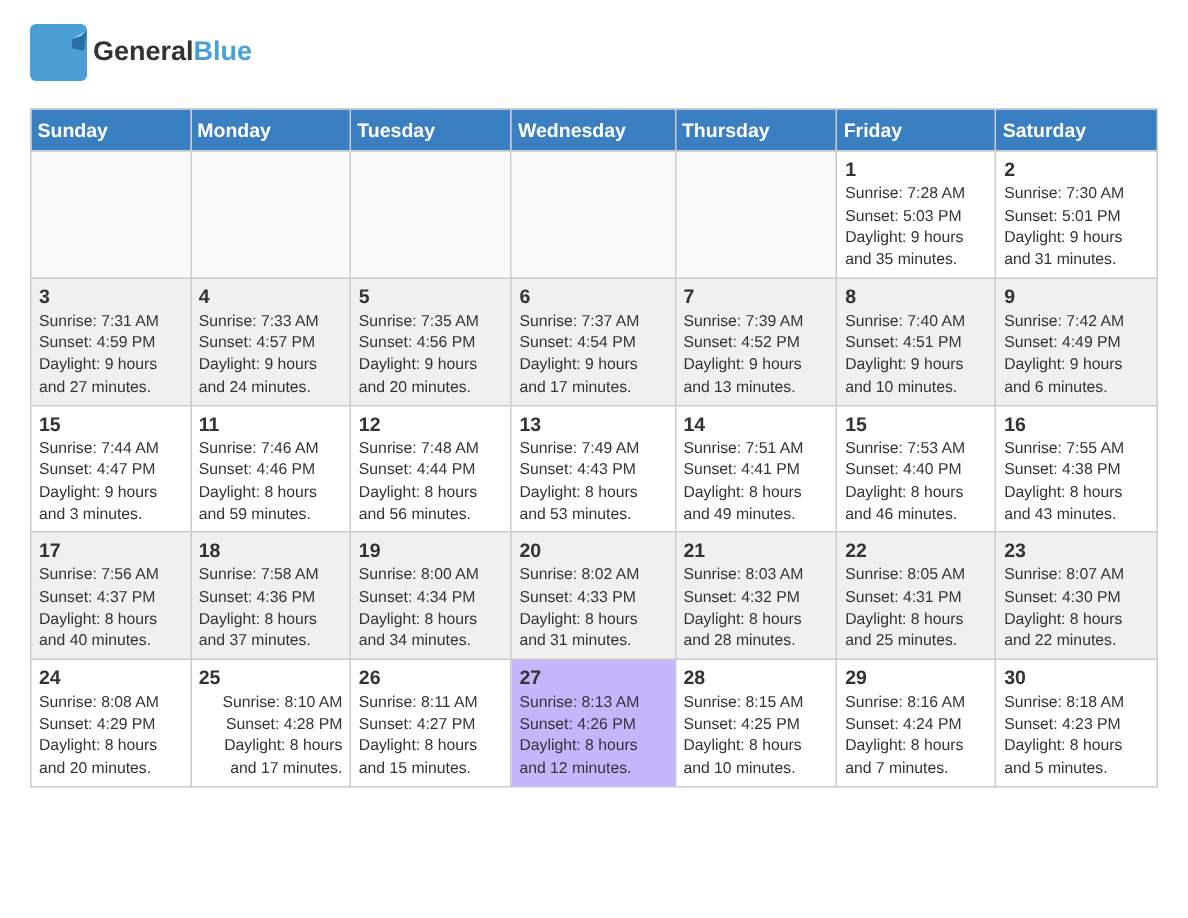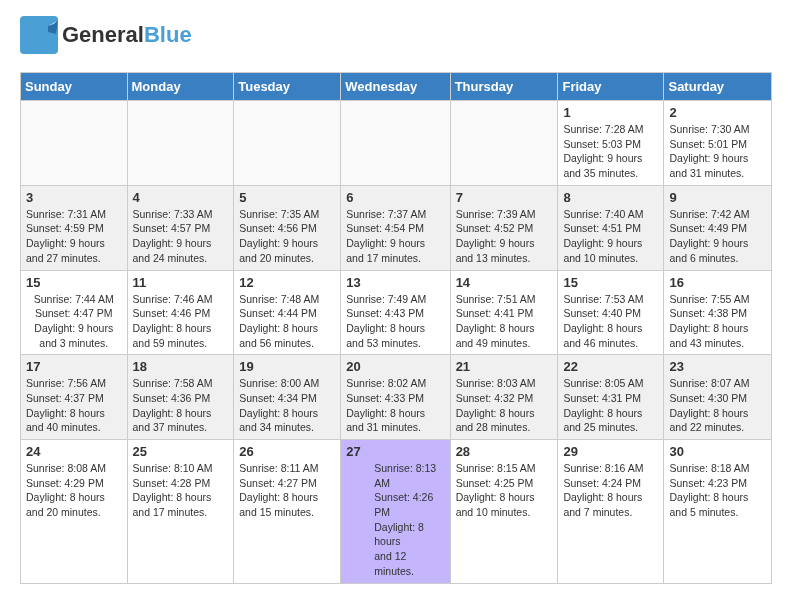--- a/index.html
+++ b/index.html
@@ -16,21 +16,21 @@
 <body>
 
 <div style="padding: 16px 20px 0 20px; display: flex; justify-content: space-between; align-items: flex-start;">
   <div style="display:flex;align-items:center;gap:4px;">
     <svg width="38" height="38" viewBox="0 0 38 38">
       <rect x="0" y="0" width="38" height="38" rx="4" fill="#4a9fd4"></rect>
       <polygon points="28,10 38,4 36,18 28,16" fill="#2a6fa8"></polygon>
       <polygon points="28,10 38,4 34,8" fill="#a8d4f0"></polygon>
     </svg>
     <div>
-      <div style="font-size:22px;font-weight:bold;color:#333;line-height:1.1;">
+      <div style="font-size:18px;font-weight:bold;color:#333;line-height:1.1;">
         <span style="color:#333;">General</span><span style="color:#4a9fd4;">Blue</span>
       </div>
     </div>
   </div>
   <div style="text-align:right;">
     <div style="font-size:38px;font-weight:bold;color:#333;"></div>
     <div style="font-size:15px;color:#555;"></div>
   </div>
 </div>
 
@@ -116,21 +116,21 @@
             <span class="day-num">9</span>
             <div class="day-info" style="white-space: pre-line;">Sunrise: 7:42 AM
 Sunset: 4:49 PM
 Daylight: 9 hours
 and 6 minutes.</div>
           </td>
         </tr>
         <tr>
           <td style="background: rgb(255, 255, 255);">
             <span class="day-num">15</span>
-            <div class="day-info" style="white-space: pre-line; text-align: center;">Sunrise: 7:44 AM
+            <div class="day-info" style="white-space: pre-line;">Sunrise: 7:44 AM
 Sunset: 4:47 PM
 Daylight: 9 hours
 and 3 minutes.</div>
           </td>
           <td style="background: rgb(255, 255, 255);">
             <span class="day-num">11</span>
             <div class="day-info" style="white-space: pre-line;">Sunrise: 7:46 AM
 Sunset: 4:46 PM
 Daylight: 8 hours
 and 59 minutes.</div>
@@ -225,35 +225,35 @@
         <tr>
           <td style="background: rgb(255, 255, 255);">
             <span class="day-num">24</span>
             <div class="day-info" style="white-space: pre-line;">Sunrise: 8:08 AM
 Sunset: 4:29 PM
 Daylight: 8 hours
 and 20 minutes.</div>
           </td>
           <td style="background: rgb(255, 255, 255);">
             <span class="day-num">25</span>
-            <div class="day-info" style="white-space: pre-line;">Sunrise: 8:10 AM
+            <div class="day-info" style="white-space: pre-line; text-align: right;">Sunrise: 8:10 AM
 Sunset: 4:28 PM
 Daylight: 8 hours
 and 17 minutes.</div>
           </td>
           <td style="background: rgb(255, 255, 255);">
             <span class="day-num">26</span>
             <div class="day-info" style="white-space: pre-line;">Sunrise: 8:11 AM
 Sunset: 4:27 PM
 Daylight: 8 hours
 and 15 minutes.</div>
           </td>
           <td style="background: #c4b5fd;">
             <span class="day-num">27</span>
-            <div class="day-info" style="white-space: pre-line; margin-left: 28px;">Sunrise: 8:13 AM
+            <div class="day-info" style="white-space: pre-line;">Sunrise: 8:13 AM
 Sunset: 4:26 PM
 Daylight: 8 hours
 and 12 minutes.</div>
           </td>
           <td style="background: rgb(255, 255, 255);">
             <span class="day-num">28</span>
             <div class="day-info" style="white-space: pre-line;">Sunrise: 8:15 AM
 Sunset: 4:25 PM
 Daylight: 8 hours
 and 10 minutes.</div>

